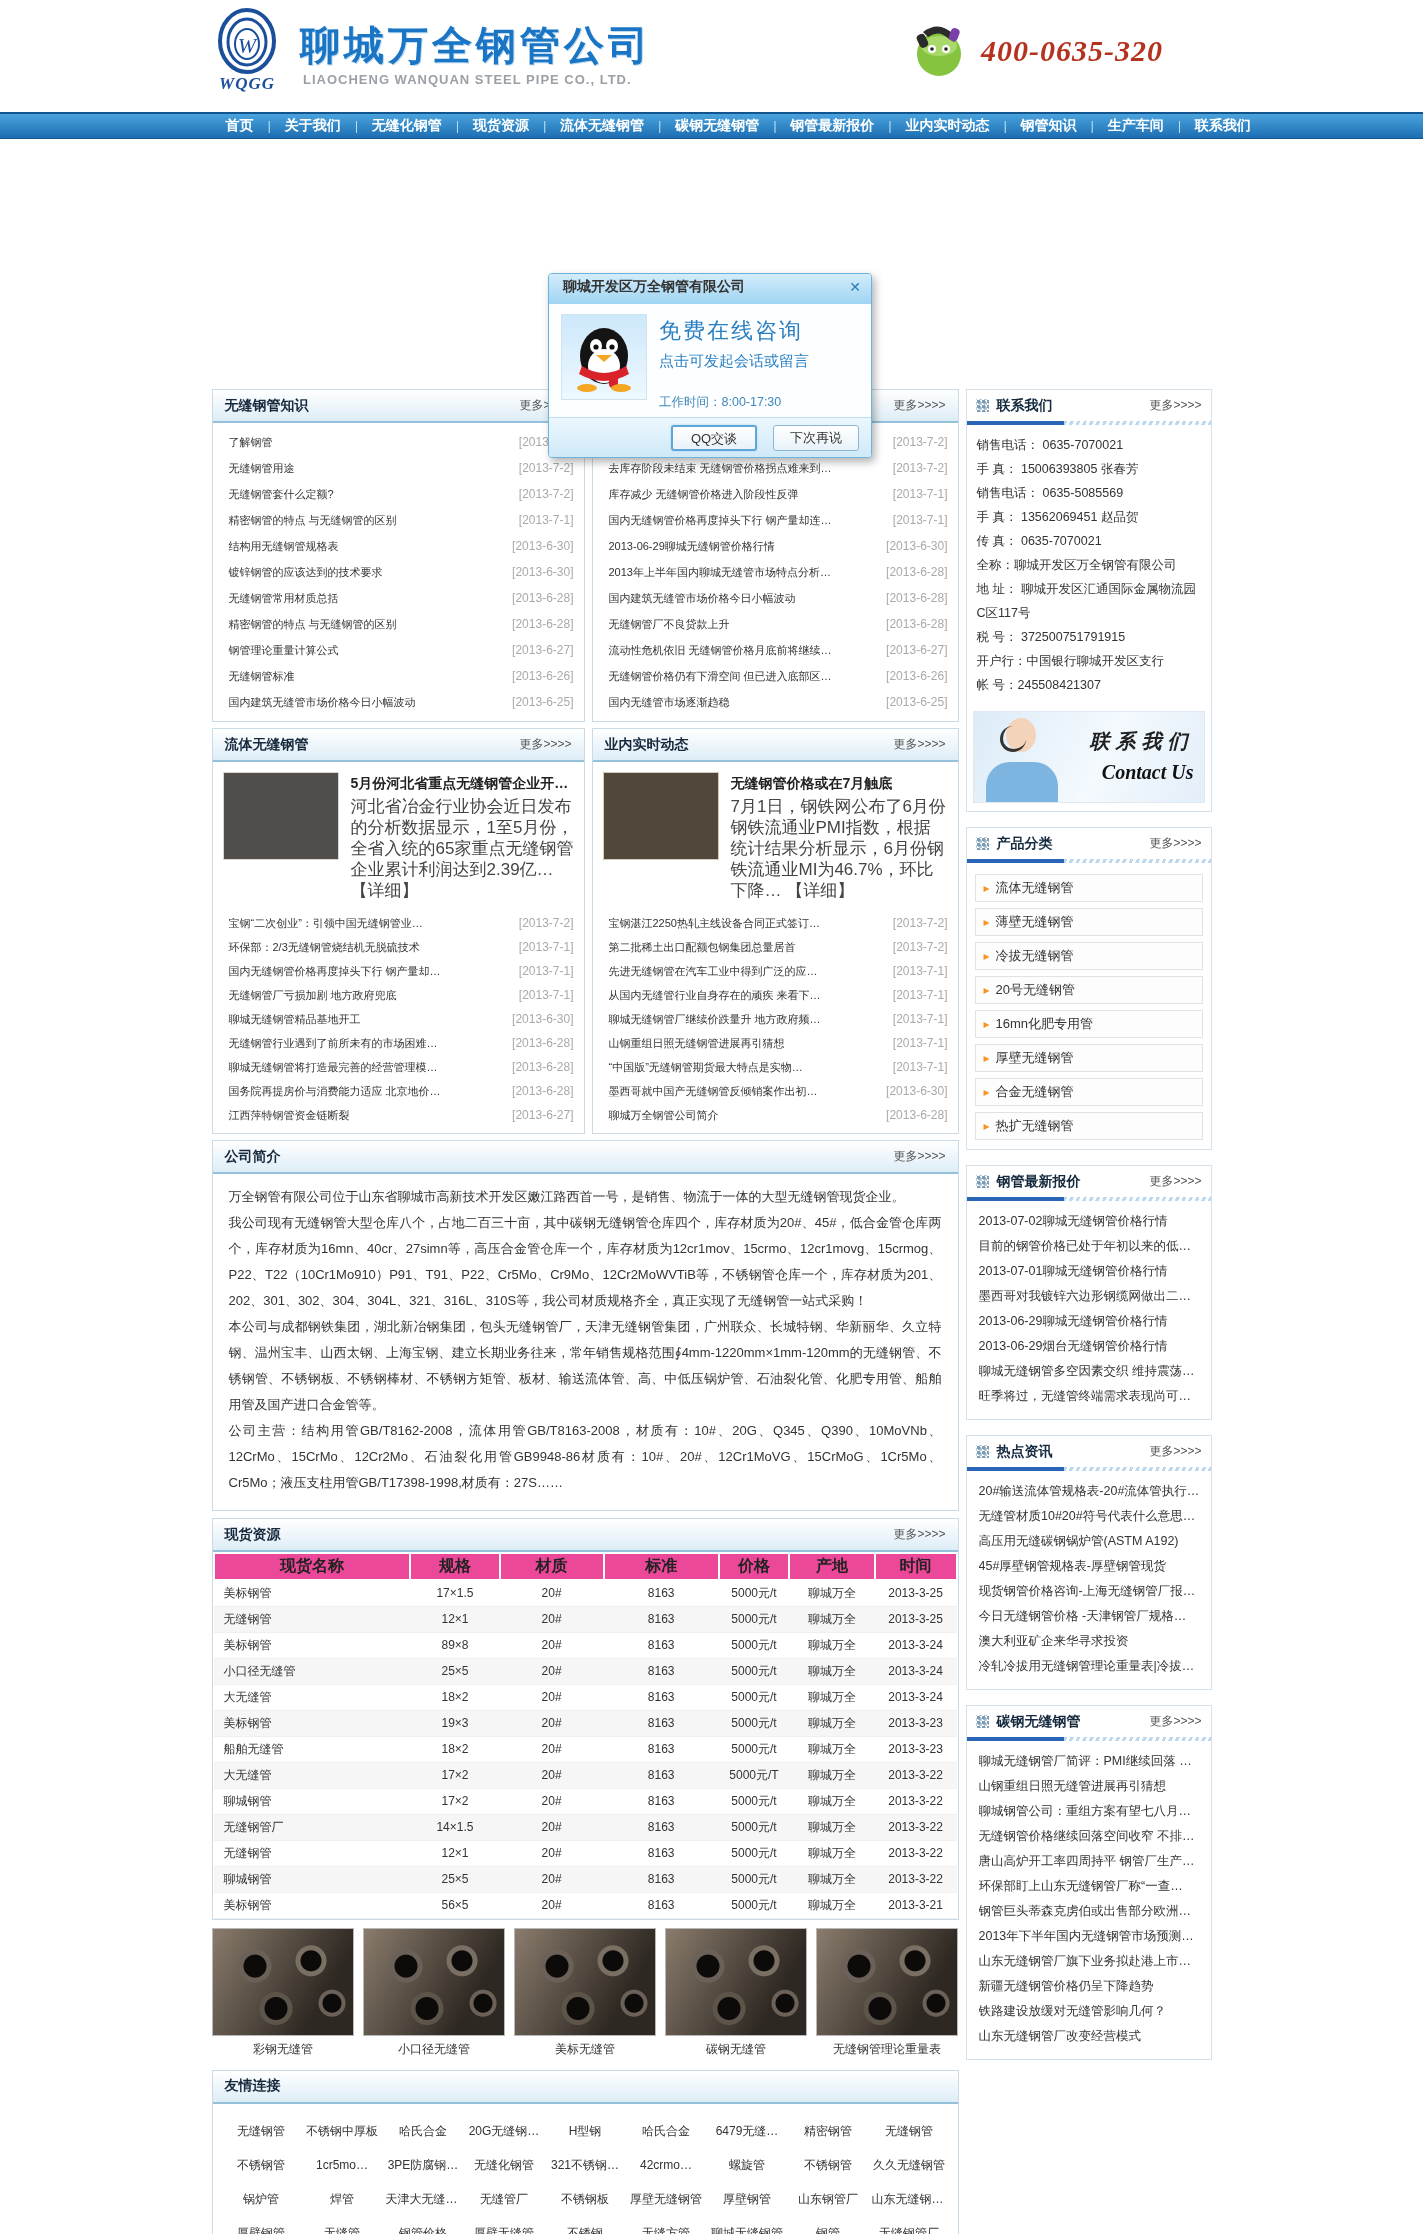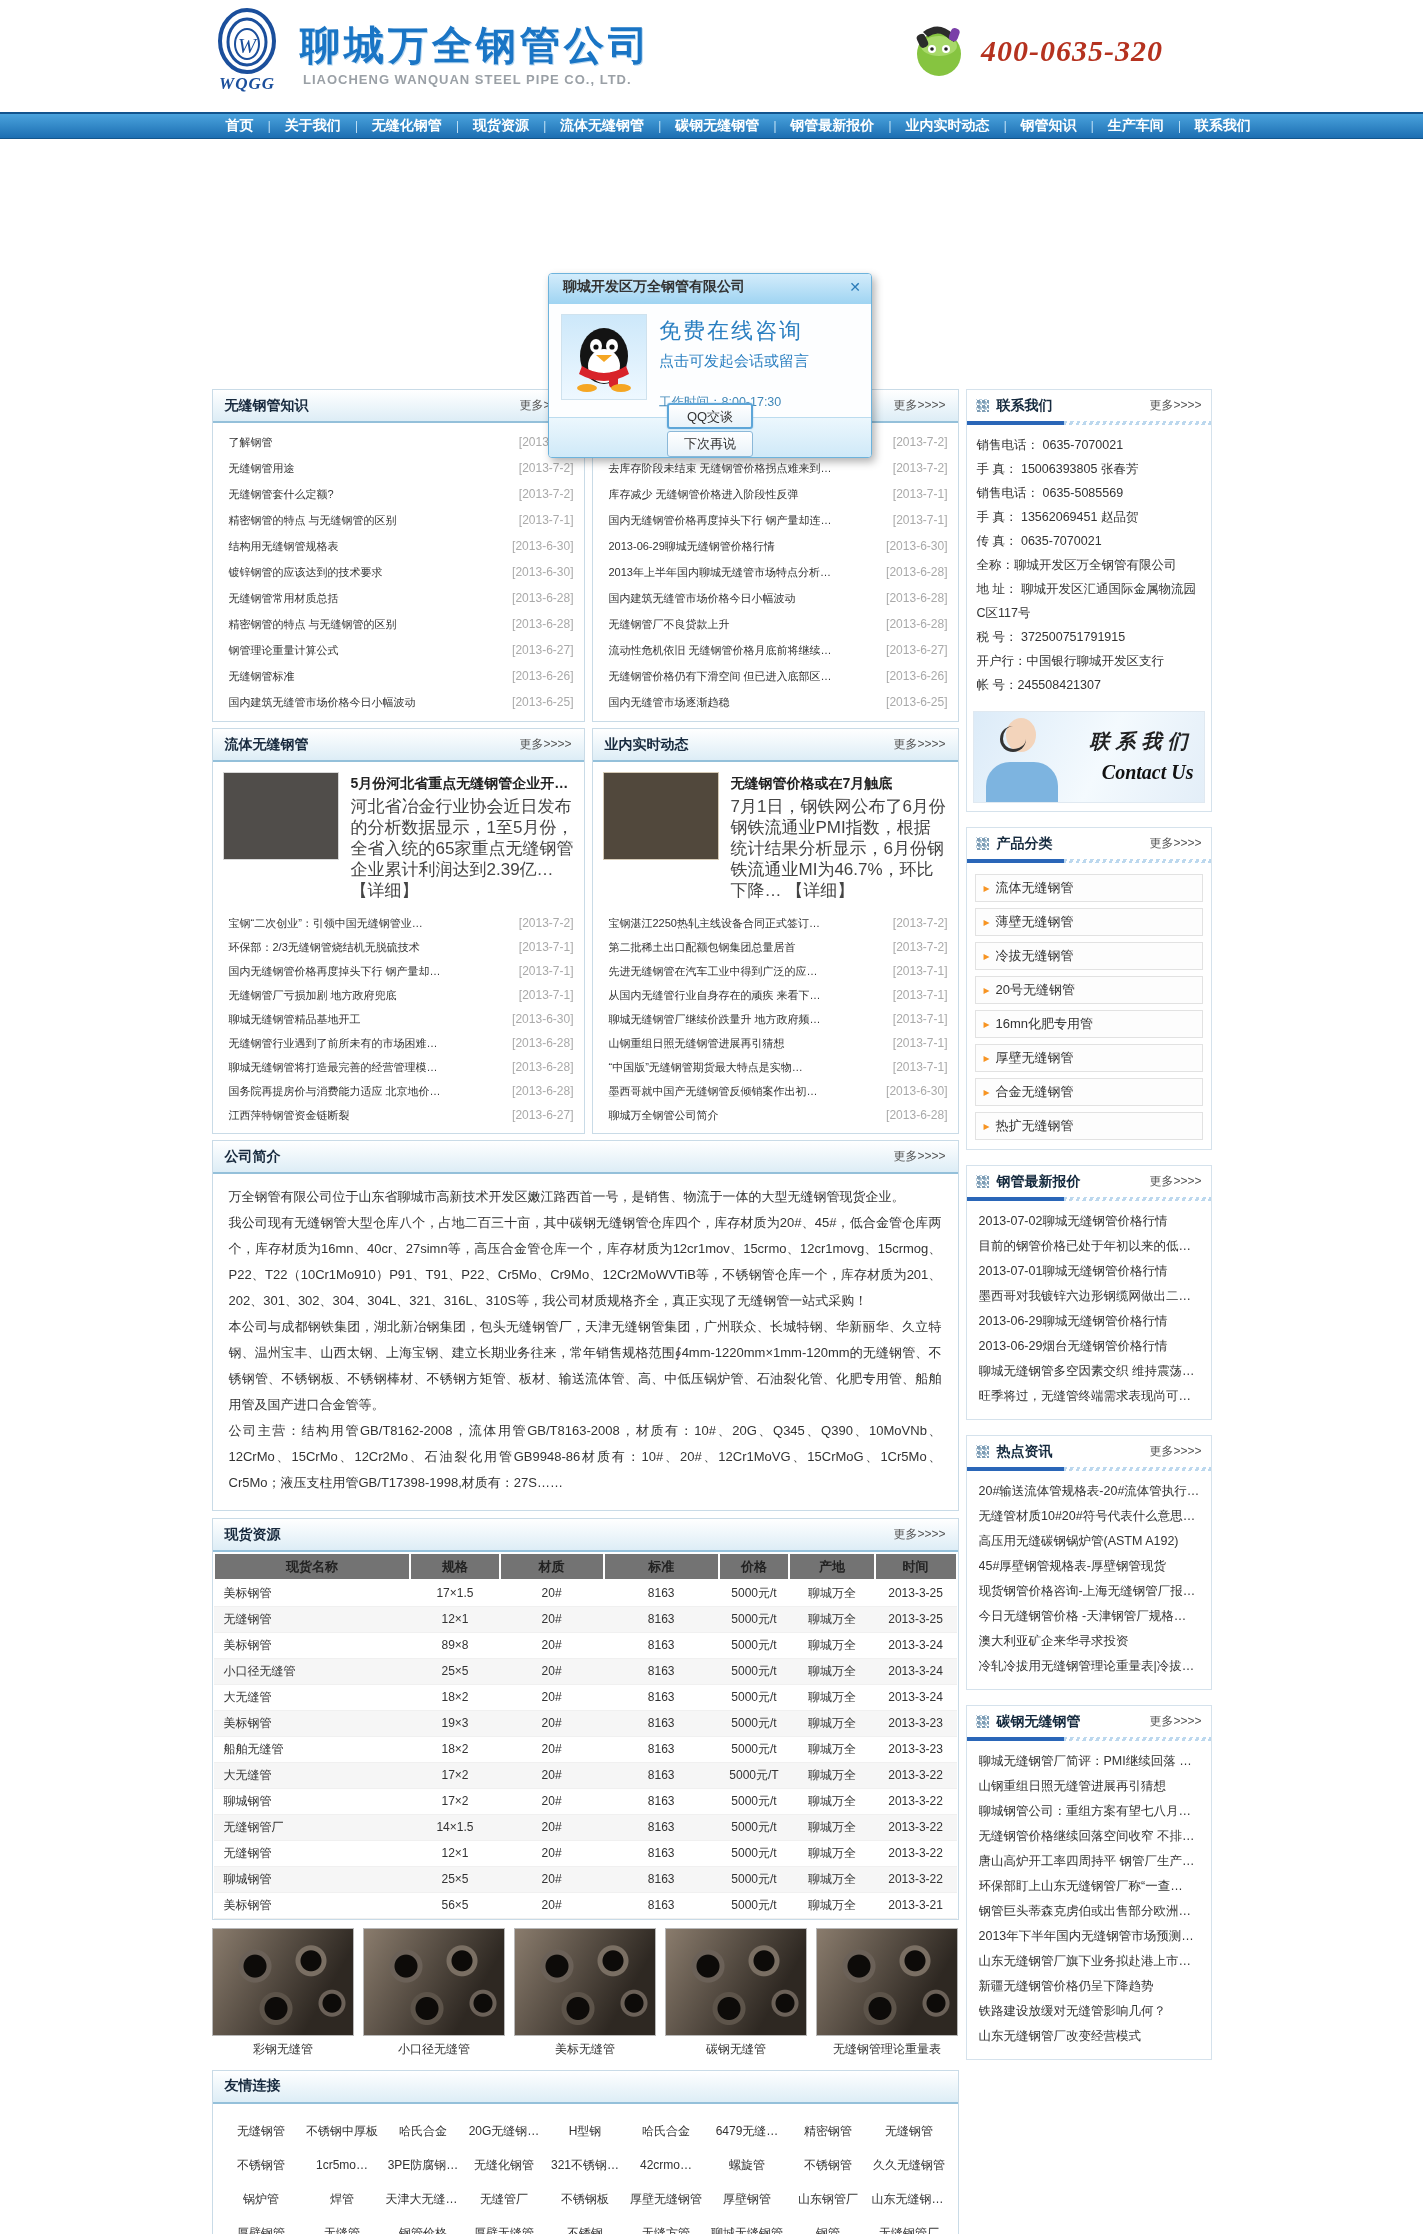--- a/index.html
+++ b/index.html
@@ -65,21 +65,21 @@
   .featured-body { flex:1; min-width:0; }
   .featured-title { font-size:14px; font-weight:bold; color:#222; line-height:22px; white-space:nowrap; overflow:hidden; text-overflow:ellipsis; }
   .featured-text { font-size:17px; color:#444; line-height:21px; margin-top:2px; }
 
   
   .about-body { padding:10px 16px 14px 16px; }
   .about-body p { font-size:13px; line-height:26px; color:#333; text-align:justify; }
 
   
   .stock-table { width:100%; border-collapse:collapse; font-size:12px; }
-  .stock-table th { background:#737373; font-weight:bold; color:#222; height:27px; border:2px solid #fff; font-size:13px; }
+  .stock-table th { background:#ec4899; font-weight:bold; color:#222; height:27px; border:2px solid #fff; font-size:16px; }
   .stock-table td { text-align:center; height:26px; color:#333; border-bottom:1px solid #f0f0f0; }
   .stock-table tr:nth-child(even) td { background:#f6f6f6; }
   .stock-table td:first-child { text-align:left; padding-left:10px; }
   .c-name{width:26.5%} .c-spec{width:12%} .c-mat{width:14%} .c-std{width:15.5%} .c-price{width:9.5%} .c-orig{width:11.5%} .c-time{width:11%}
 
   
   .gallery { display:flex; gap:8px; margin:8px 0 10px 0; }
   .gallery figure { width:143px; text-align:center; }
   .gallery .g-img { width:142px; height:108px; border:1px solid #b8b8b8; margin:0 auto;
       background-color:#3a332c;
@@ -133,21 +133,21 @@
            border:1px solid #6db3dc; border-radius:4px; box-shadow:3px 4px 8px rgba(0,0,0,.3); overflow:hidden; }
   .pp-title { height:30px; background:linear-gradient(#d3ecfb,#9fd4f2); display:flex; align-items:center; padding:0 10px 4px 14px; }
   .pp-title-text { font-size:14px; font-weight:bold; color:#333; }
   .pp-close { margin-left:auto; color:#2c7bb8; font-weight:bold; font-size:14px; cursor:pointer; }
   .pp-body { display:flex; gap:12px; padding:10px 12px 6px 12px; }
   .pp-avatar { width:86px; height:86px; flex:none; border:1px solid #cfe2ee; background:linear-gradient(#cde8fa,#eef8ff); display:flex; align-items:center; justify-content:center; }
   .pp-right { padding-top:2px; }
   .pp-headline { font-size:22px; color:#2a7fc1; letter-spacing:2px; }
   .pp-subline { font-size:15px; color:#2a7fc1; margin-top:6px; }
   .pp-worktime { font-size:12.5px; color:#3f87b8; margin-top:23px; }
-  .pp-foot { height:40px; background:linear-gradient(#ecf7fd,#cfe9f8); border-top:1px solid #bcdcef; display:flex; justify-content:flex-end; align-items:center; gap:2px; padding:0 12px;flex-direction:column; }
+  .pp-foot { height:40px; background:linear-gradient(#ecf7fd,#cfe9f8); border-top:1px solid #bcdcef; display:flex; justify-content:flex-end; align-items:center; gap:16px; padding:0 12px; }
   .pp-btn { min-width:86px; height:26px; font-size:13px; color:#333; text-align:center; line-height:24px;
             background:linear-gradient(#ffffff,#e8f2f9); border:1px solid #8bb8d8; border-radius:3px; cursor:pointer; }
   .pp-btn.primary { border:2px solid #5ea6d8; box-shadow:0 0 2px #9fcbe8; }
 </style>
 </head>
 <body>
 
 <div class="header">
   <div class="logo-wrap">
     <svg class="logo-rings" width="64" height="66" viewBox="0 0 64 66">

